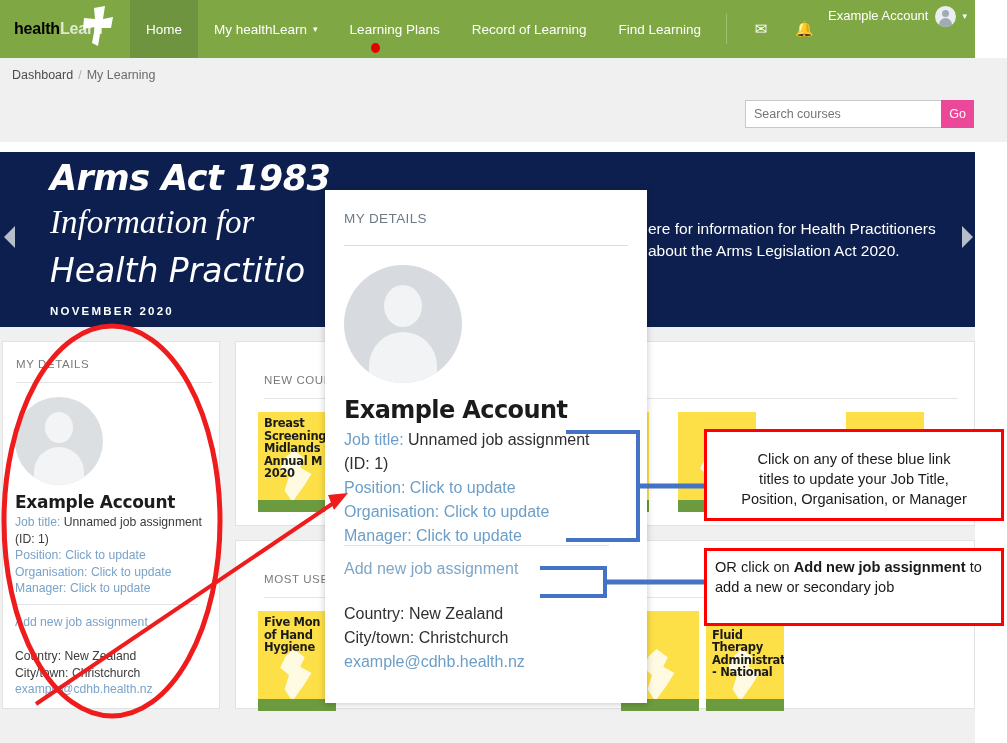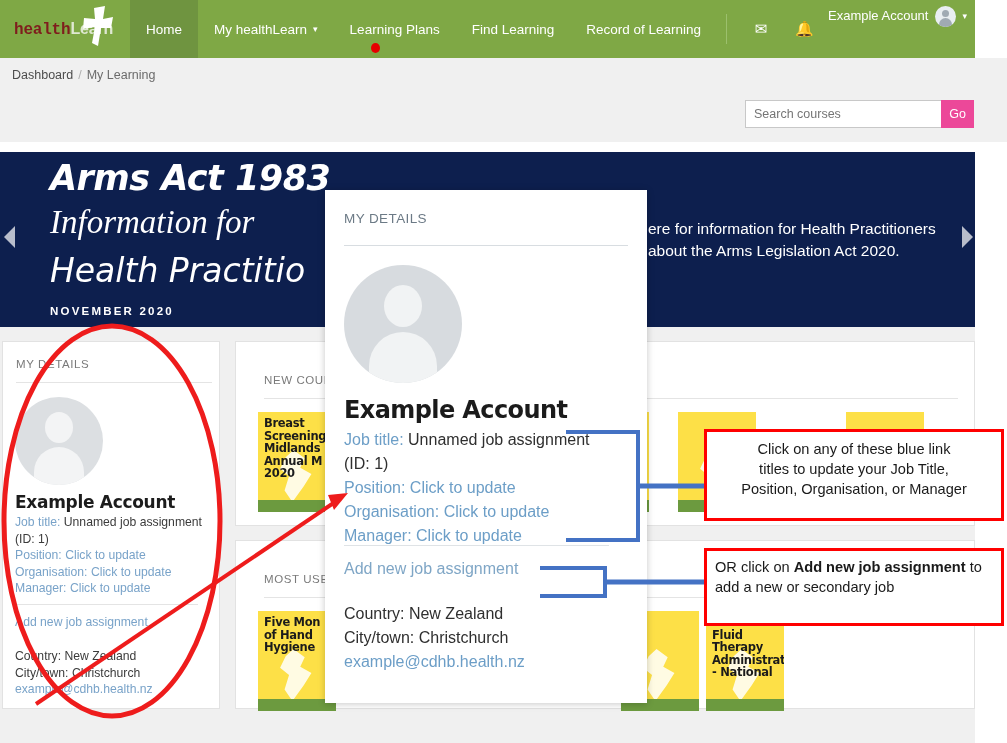--- a/index.html
+++ b/index.html
@@ -12,21 +12,21 @@
   #root { position: relative; width: 1007px; height: 743px; background:#fff; }
 
   
   .topnav {
     position:absolute; left:0; top:0; width:975px; height:58px;
     background:#7fa845;
     display:flex; align-items:center;
   }
   .logo-wrap { position:relative; width:130px; height:58px; display:flex; align-items:center; padding-left:14px; }
   .logo-text { font-size:16px; font-weight:bold; letter-spacing:-0.2px; }
-  .logo-health { color:#7f1d1d;font-family:Liberation Mono, monospace; }
+  .logo-health { color:#000000; }
   .logo-learn { color:#dfe8d2; }
   .logo-cross {
     position:absolute; left:80px; top:6px; width:34px; height:40px;
   }
   .navitems { display:flex; align-items:stretch; height:58px; }
   .navitem {
     display:flex; align-items:center; padding:0 16px; height:58px;
     color:#ffffff; font-size:13.5px; white-space:nowrap; cursor:pointer;
   }
   .navitem.active { background:#6f9440; }
@@ -213,21 +213,21 @@
   
   .anno-svg { position:absolute; left:0; top:0; width:1007px; height:743px; pointer-events:none; z-index:40; }
   .callout {
     position:absolute; background:#ffffff; border:3px solid #ff0000; z-index:41;
   }
   #callout-1 { left:704px; top:429px; width:300px; height:92px; }
   #callout-2 { left:704px; top:548px; width:300px; height:78px; }
   .callout-text {
     font-size:14.6px; color:#1a1a1a; line-height:20px;
   }
-  #callout-1 .callout-text { text-align:center; padding:7px 5px 0 5px; }
+  #callout-1 .callout-text { text-align:center; padding:17px 5px 0 5px; }
   #callout-2 .callout-text { text-align:left; padding:6px 8px 0 8px; }
   .b { font-weight:bold; }
 </style>
 </head>
 <body>
 
 <div id="root">
 
   <div class="topnav">
     <div class="logo-wrap">
@@ -243,24 +243,24 @@
         <span>Home</span>
       </div>
       <div class="navitem">
         <span>My healthLearn</span>
         <span class="caret-down">▾</span>
       </div>
       <div class="navitem">
         <span>Learning Plans</span>
       </div>
       <div class="navitem">
+        <span>Record of Learning</span>
+      </div>
+      <div class="navitem">
         <span>Find Learning</span>
-      </div>
-      <div class="navitem">
-        <span>Record of Learning</span>
       </div>
     </div>
     <div class="nav-spacer"></div>
     <div class="nav-divider"></div>
     <div class="nav-icon">✉</div>
     <div class="nav-icon">🔔</div>
     <div class="account-block">
       <span class="account-name">Example Account</span>
       <span class="avatar-sm"></span>
       <span class="account-caret">▾</span>

